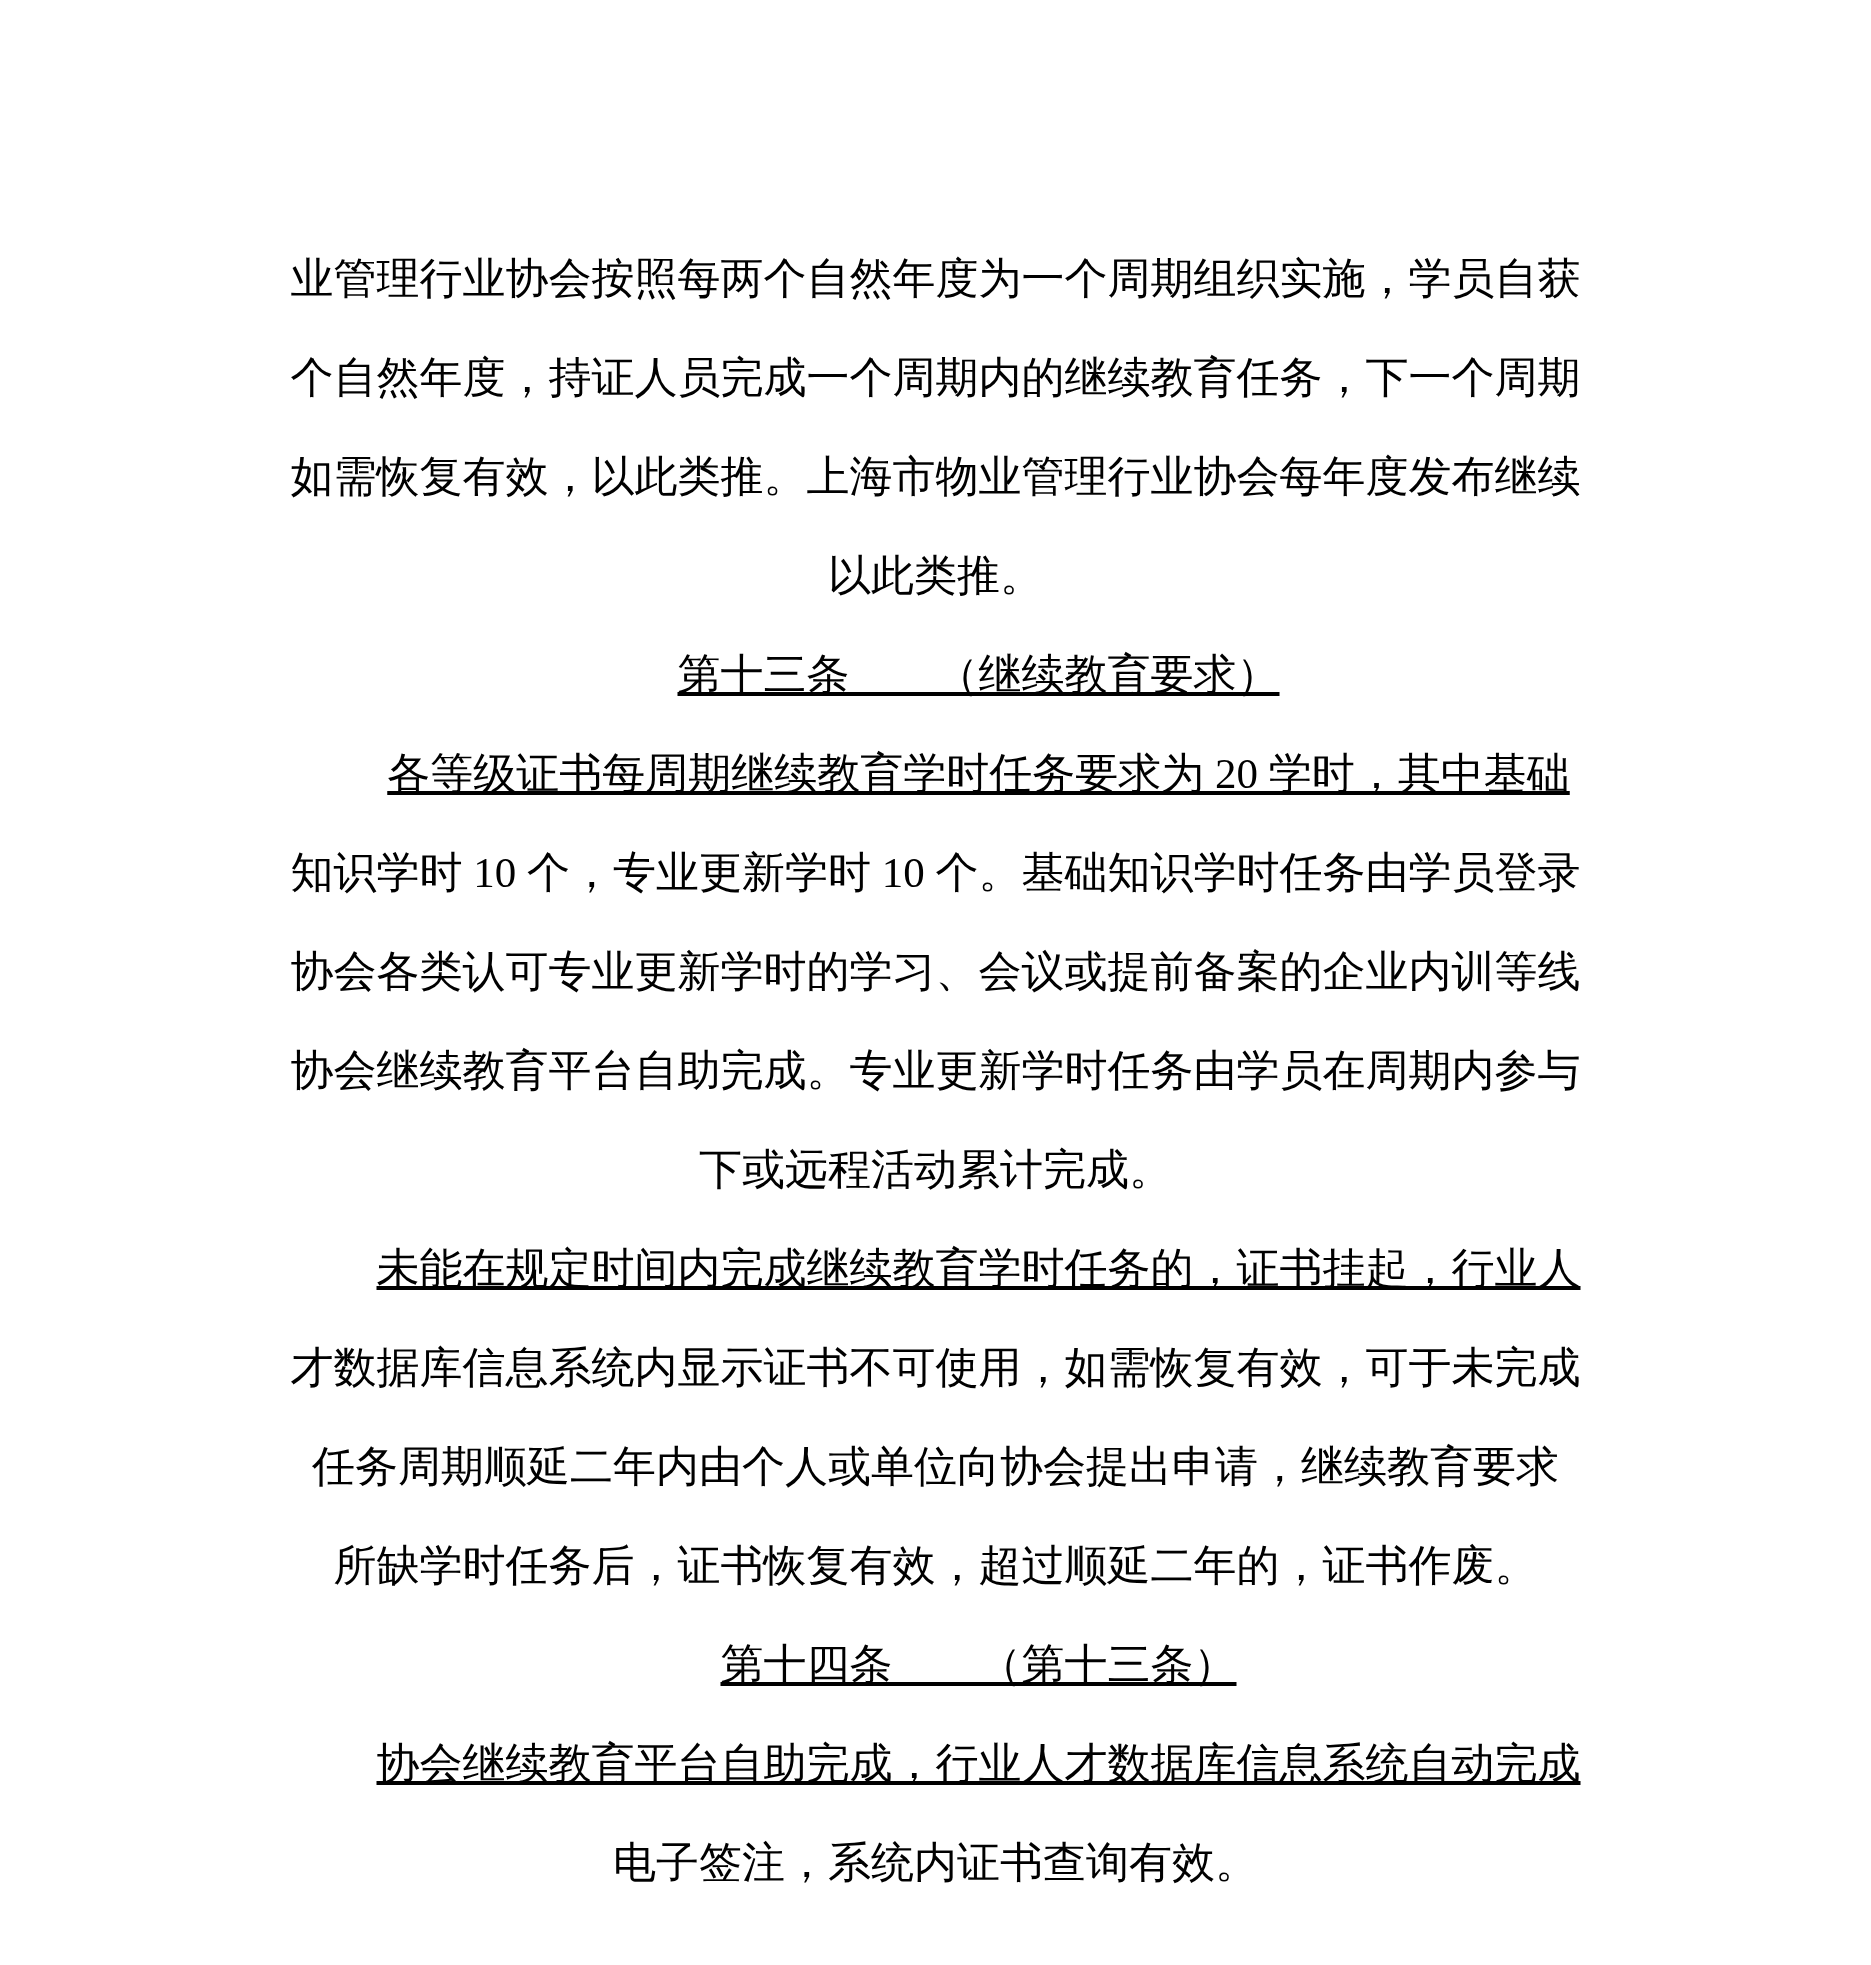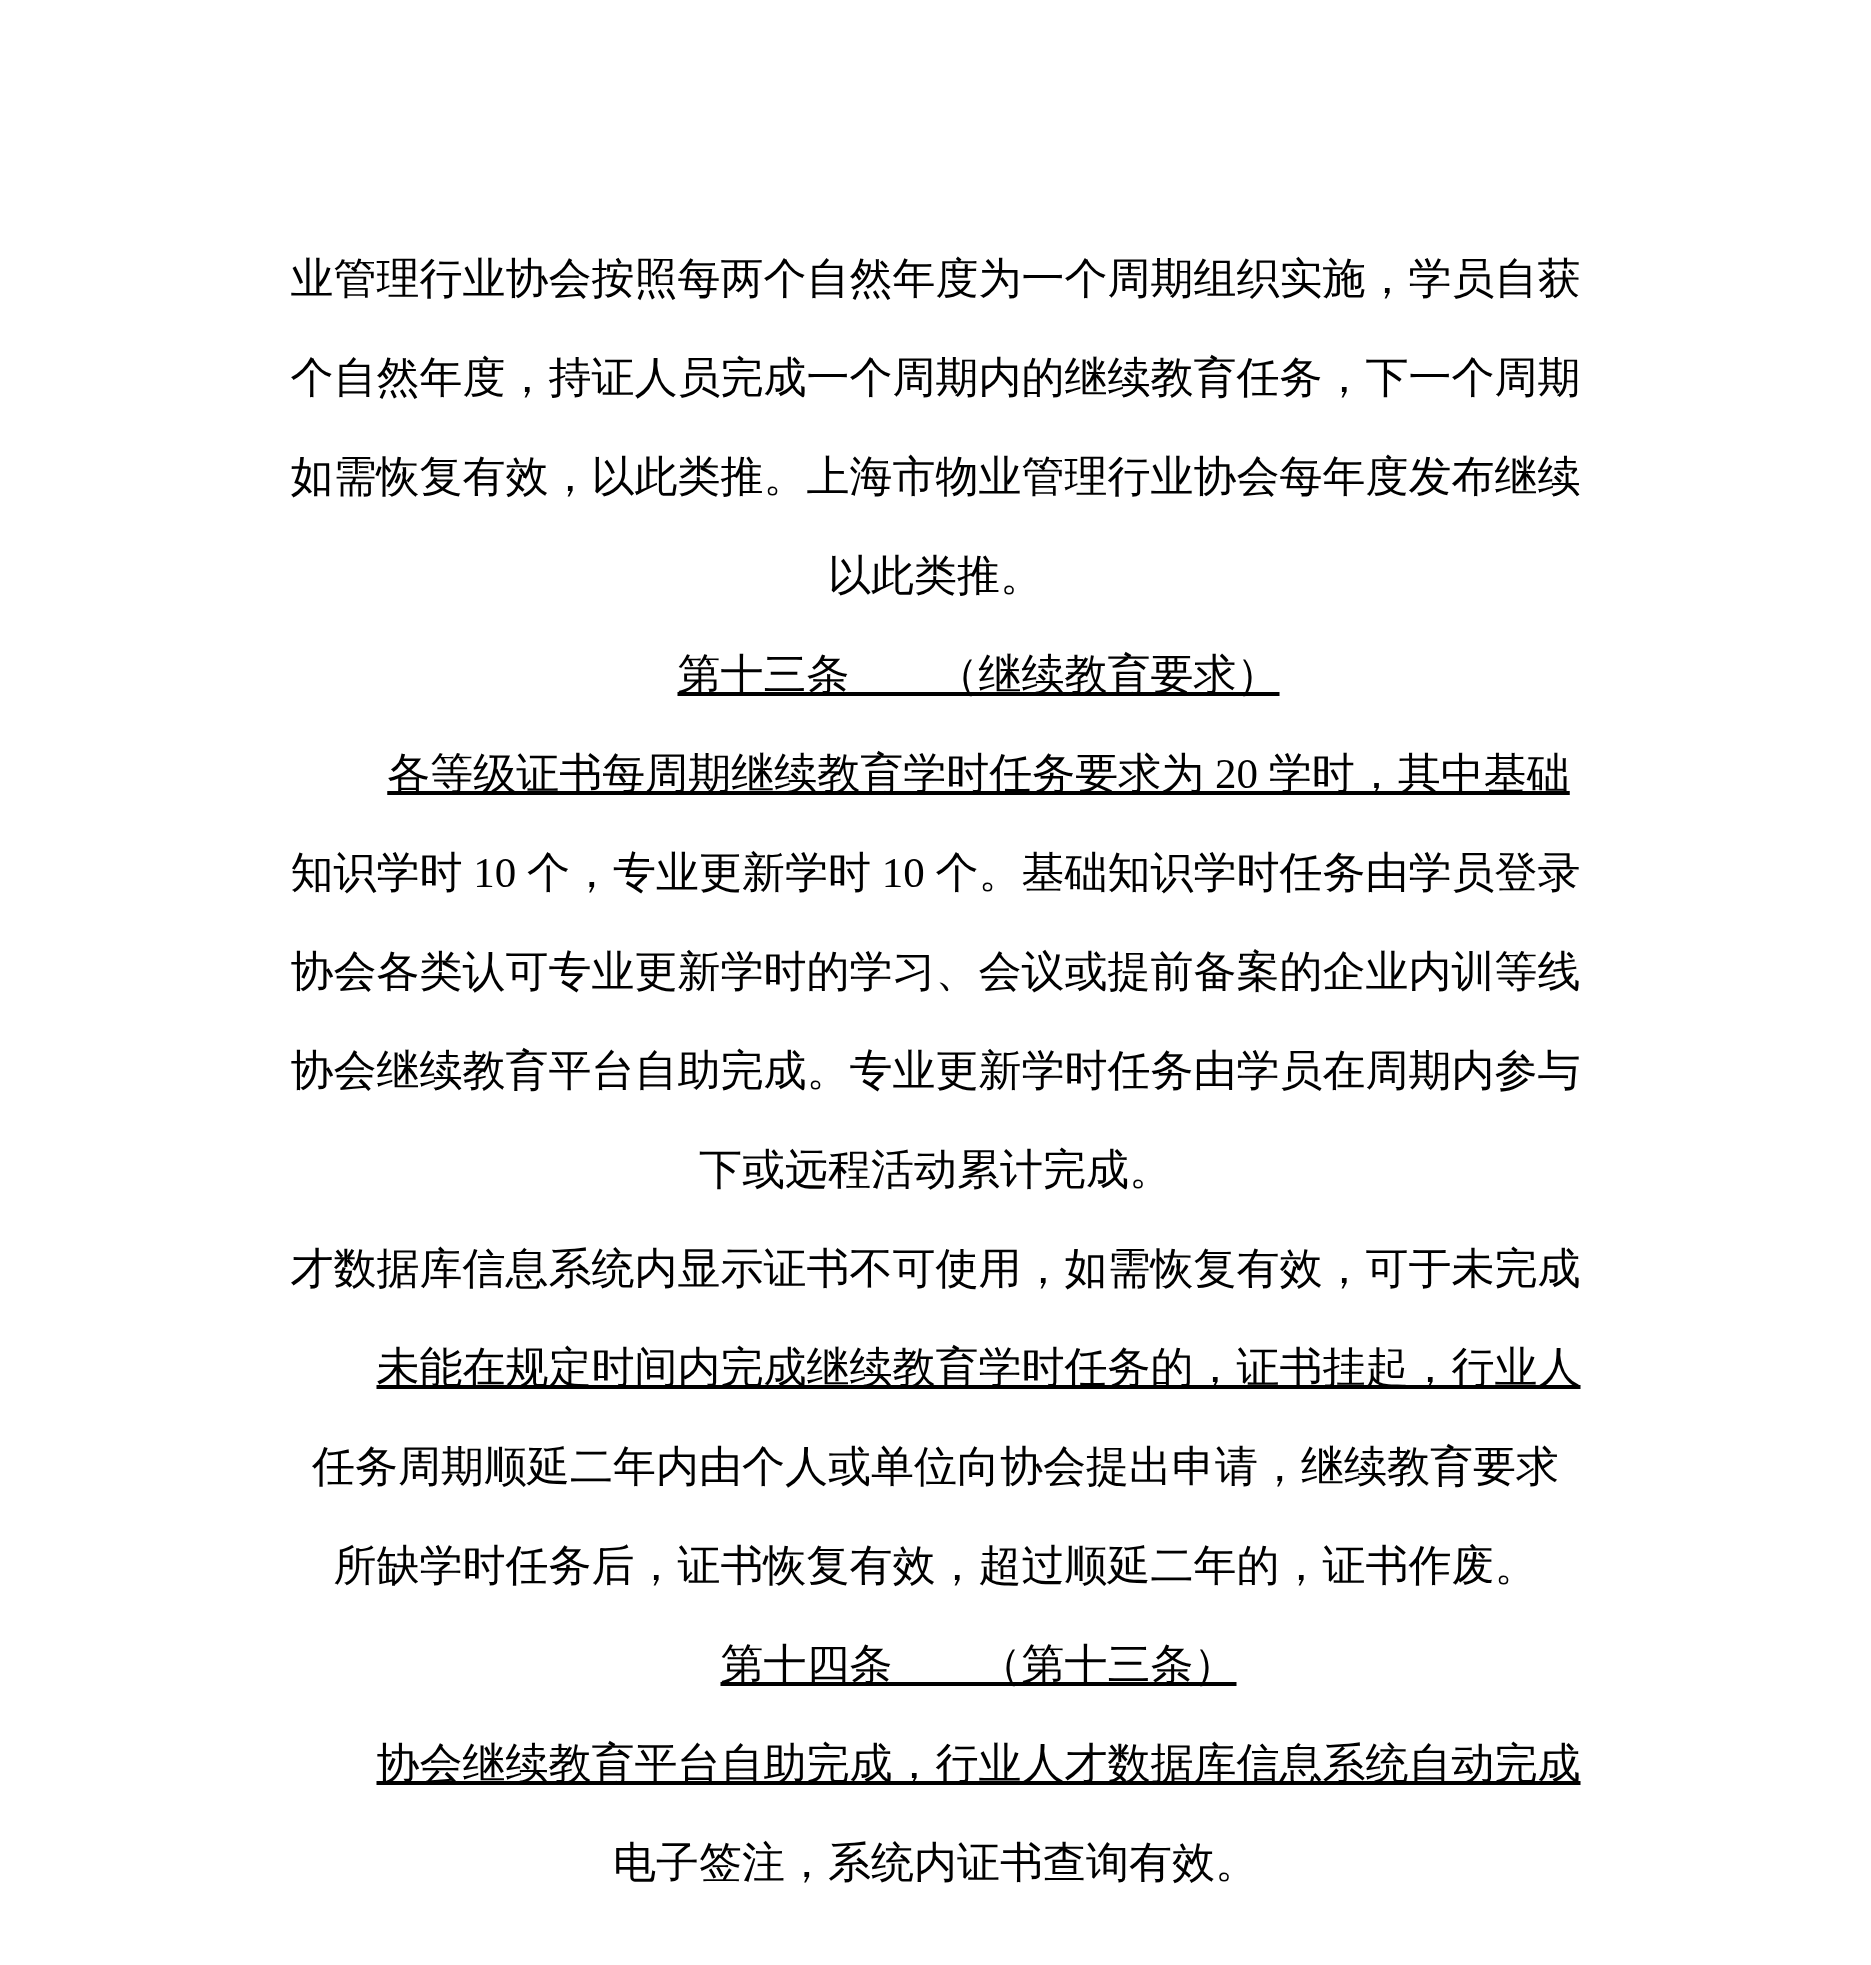--- a/index.html
+++ b/index.html
@@ -49,22 +49,22 @@
     <div class="line">业管理行业协会按照每两个自然年度为一个周期组织实施，学员自获</div>
     <div class="line">个自然年度，持证人员完成一个周期内的继续教育任务，下一个周期</div>
     <div class="line">如需恢复有效，以此类推。上海市物业管理行业协会每年度发布继续</div>
     <div class="line">以此类推。</div>
     <div class="line indent">第十三条　　（继续教育要求）</div>
     <div class="line indent">各等级证书每周期继续教育学时任务要求为 20 学时，其中基础</div>
     <div class="line">知识学时 10 个，专业更新学时 10 个。基础知识学时任务由学员登录</div>
     <div class="line">协会各类认可专业更新学时的学习、会议或提前备案的企业内训等线</div>
     <div class="line">协会继续教育平台自助完成。专业更新学时任务由学员在周期内参与</div>
     <div class="line">下或远程活动累计完成。</div>
+    <div class="line indent">未能在规定时间内完成继续教育学时任务的，证书挂起，行业人</div>
     <div class="line">才数据库信息系统内显示证书不可使用，如需恢复有效，可于未完成</div>
-    <div class="line indent">未能在规定时间内完成继续教育学时任务的，证书挂起，行业人</div>
     <div class="line">任务周期顺延二年内由个人或单位向协会提出申请，继续教育要求</div>
     <div class="line">所缺学时任务后，证书恢复有效，超过顺延二年的，证书作废。</div>
     <div class="line indent">第十四条　　（第十三条）</div>
     <div class="line indent">协会继续教育平台自助完成，行业人才数据库信息系统自动完成</div>
     <div class="line">电子签注，系统内证书查询有效。</div>
 
   </div>
 
 </div>
 

